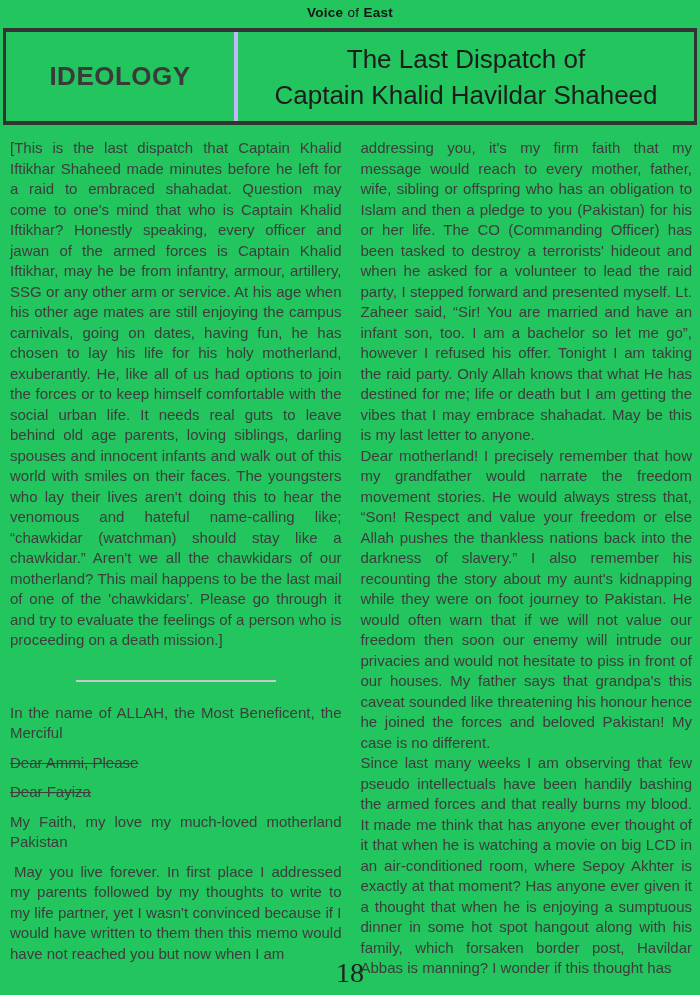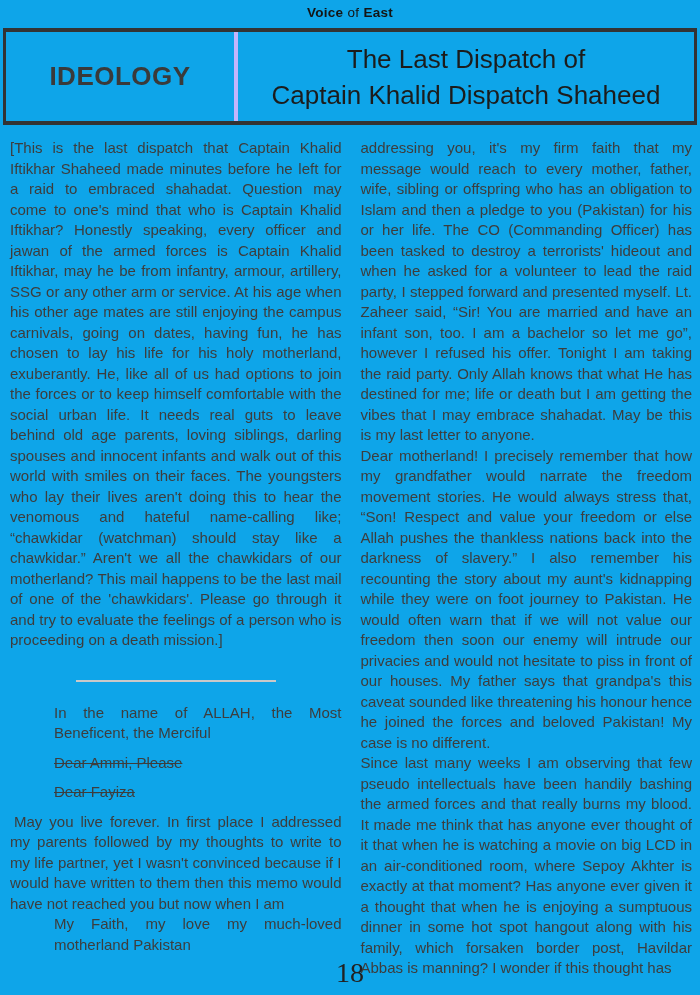--- a/index.html
+++ b/index.html
@@ -6,21 +6,21 @@
   html, body { margin: 0; padding: 0; }
   body {
     width: 700px; height: 995px;
     background: #ffffff;
     font-family: "Liberation Sans", sans-serif;
     color: #3d3d3d;
   }
   .page {
     position: relative;
     width: 700px; height: 995px;
-    background: #0ea5e9;
+    background: #22c55e;
     overflow: hidden;
   }
   .masthead {
     text-align: center;
     font-size: 13.5px;
     padding-top: 5px;
     color: #141414;
     letter-spacing: 0.3px;
   }
   .masthead .b { font-weight: bold; }
@@ -64,21 +64,21 @@
     line-height: 20.5px;
   }
   p { margin: 0; }
   .just { text-align: justify; }
   .divider {
     height: 2px;
     width: 200px;
     background: #c9c9c9;
     margin: 29px auto 21px auto;
   }
-  .mb { margin-bottom: 9px; margin-left: 44px; }
+  .mb { margin-bottom: 9px; }
   .strike { text-decoration: line-through; }
   .letter-open { text-indent: 4px; }
   .page-number {
     position: absolute;
     bottom: 6px;
     left: 0; right: 0;
     text-align: center;
     font-family: "Liberation Serif", serif;
     font-size: 28px;
     color: #222222;
@@ -92,34 +92,34 @@
   <div class="masthead">
     <span class="b">Voice</span>
     <span>of</span>
     <span class="b">East</span>
   </div>
 
   <div class="header-box">
     <div class="section-cell">IDEOLOGY</div>
     <div class="title-cell">
       <div>The Last Dispatch of</div>
-      <div>Captain Khalid Dispatch Shaheed</div>
+      <div>Captain Khalid Havildar Shaheed</div>
     </div>
   </div>
 
   <div class="columns">
 
     <div class="col">
       <p class="just">[This is the last dispatch that Captain Khalid Iftikhar Shaheed made minutes before he left for a raid to embraced shahadat. Question may come to one's mind that who is Captain Khalid Iftikhar? Honestly speaking, every officer and jawan of the armed forces is Captain Khalid Iftikhar, may he be from infantry, armour, artillery, SSG or any other arm or service. At his age when his other age mates are still enjoying the campus carnivals, going on dates, having fun, he has chosen to lay his life for his holy motherland, exuberantly. He, like all of us had options to join the forces or to keep himself comfortable with the social urban life. It needs real guts to leave behind old age parents, loving siblings, darling spouses and innocent infants and walk out of this world with smiles on their faces. The youngsters who lay their lives aren't doing this to hear the venomous and hateful name-calling like; “chawkidar (watchman) should stay like a chawkidar.” Aren't we all the chawkidars of our motherland? This mail happens to be the last mail of one of the 'chawkidars'. Please go through it and try to evaluate the feelings of a person who is proceeding on a death mission.]</p>
       <div class="divider"></div>
       <p class="just mb">In the name of ALLAH, the Most Beneficent, the Merciful</p>
       <p class="strike mb">Dear Ammi, Please</p>
       <p class="strike mb">Dear Fayiza</p>
+      <p class="just mb">My Faith, my love my much-loved motherland Pakistan</p>
       <p class="just letter-open">May you live forever. In first place I addressed my parents followed by my thoughts to write to my life partner, yet I wasn't convinced because if I would have written to them then this memo would have not reached you but now when I am</p>
-      <p class="just mb">My Faith, my love my much-loved motherland Pakistan</p>
     </div>
 
     <div class="col">
       <p class="just">addressing you, it's my firm faith that my message would reach to every mother, father, wife, sibling or offspring who has an obligation to Islam and then a pledge to you (Pakistan) for his or her life. The CO (Commanding Officer) has been tasked to destroy a terrorists' hideout and when he asked for a volunteer to lead the raid party, I stepped forward and presented myself. Lt. Zaheer said, “Sir! You are married and have an infant son, too. I am a bachelor so let me go”, however I refused his offer. Tonight I am taking the raid party. Only Allah knows that what He has destined for me; life or death but I am getting the vibes that I may embrace shahadat. May be this is my last letter to anyone.</p>
       <p class="just">Dear motherland! I precisely remember that how my grandfather would narrate the freedom movement stories. He would always stress that, “Son! Respect and value your freedom or else Allah pushes the thankless nations back into the darkness of slavery.” I also remember his recounting the story about my aunt's kidnapping while they were on foot journey to Pakistan. He would often warn that if we will not value our freedom then soon our enemy will intrude our privacies and would not hesitate to piss in front of our houses. My father says that grandpa's this caveat sounded like threatening his honour hence he joined the forces and beloved Pakistan! My case is no different.</p>
       <p class="just">Since last many weeks I am observing that few pseudo intellectuals have been handily bashing the armed forces and that really burns my blood. It made me think that has anyone ever thought of it that when he is watching a movie on big LCD in an air-conditioned room, where Sepoy Akhter is exactly at that moment? Has anyone ever given it a thought that when he is enjoying a sumptuous dinner in some hot spot hangout along with his family, which forsaken border post, Havildar Abbas is manning? I wonder if this thought has</p>
 
     </div>
 
   </div>

